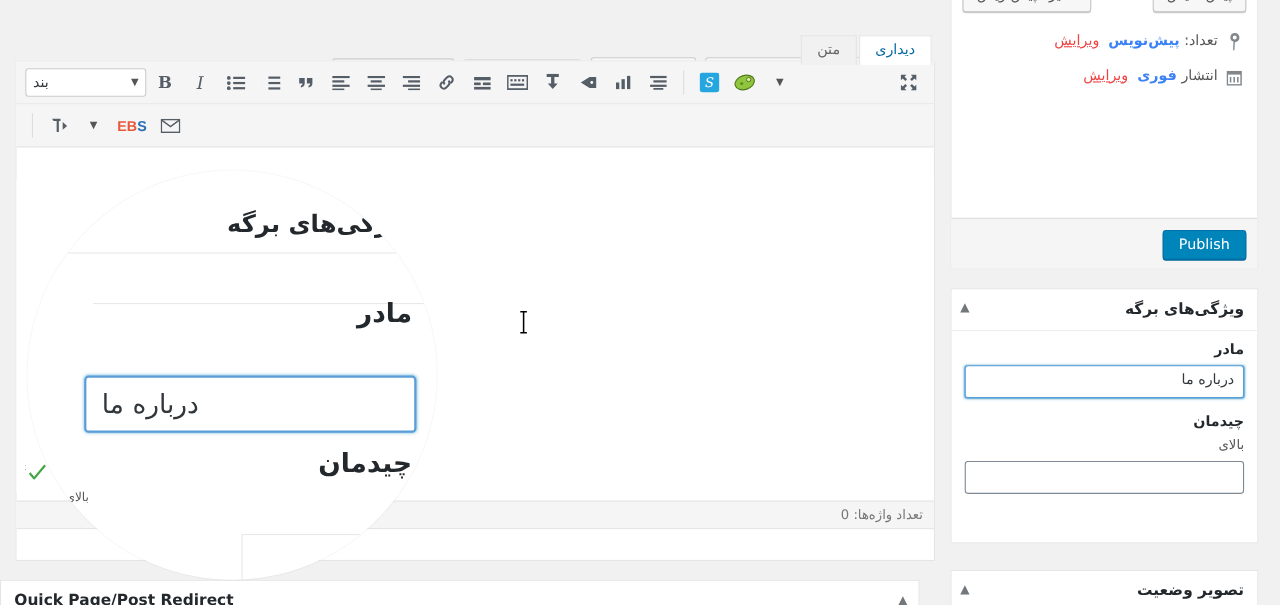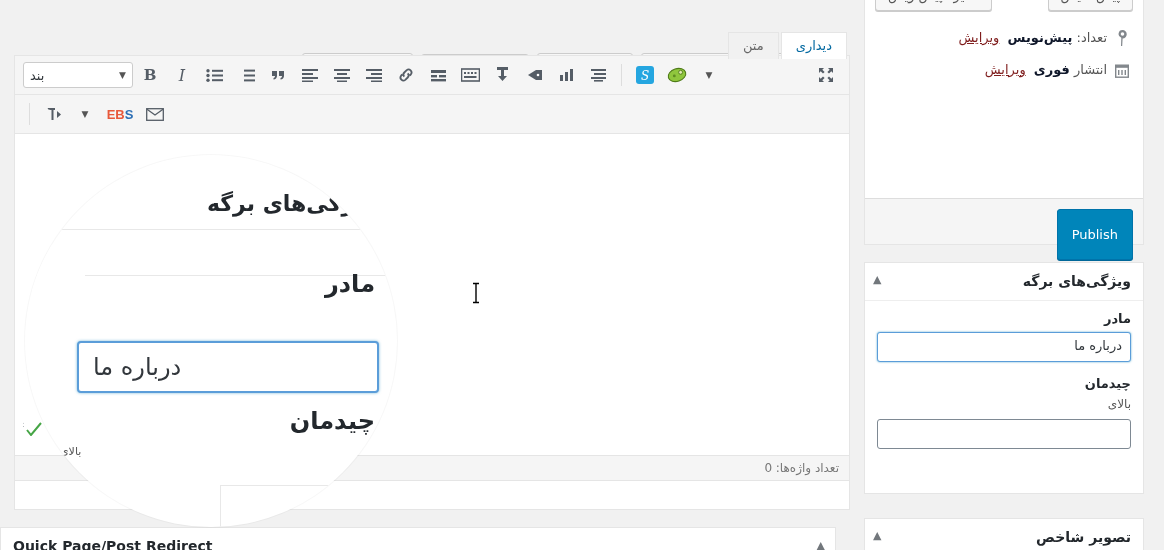--- a/index.html
+++ b/index.html
@@ -70,40 +70,40 @@
     width: 22px;
     height: 20px;
     flex: 0 0 22px;
     color: #82878c;
     display: flex;
     align-items: center;
     justify-content: center;
     margin-left: 4px;
   }
   .misc-text { color: #555; }
-  .misc-text b { color: #0f172a; font-weight: bold; }
-  .edit-link { color: #7f1d1d; text-decoration: underline; margin-right: 4px; cursor: pointer; }
+  .misc-text b { color: #3b82f6; font-weight: bold; }
+  .edit-link { color: #ef4444; text-decoration: underline; margin-right: 4px; cursor: pointer; }
 
   .publish-footer {
     border-top: 1px solid #ddd;
     background: #f5f5f5;
     padding: 10px;
     height: 46px;
     box-sizing: border-box;
     position: absolute;
     bottom: 0; left: 0; right: 0;
   }
   .button-primary {
     background: #0085ba;
     border: 1px solid #0073aa;
     border-radius: 3px;
     color: #fff;
     font-size: 13px;
     font-weight: normal;
-    padding: 17px 14px;
+    padding: 5px 14px;
     cursor: pointer;
     box-shadow: 0 1px 0 #006799;
     font-family: "DejaVu Sans", "Liberation Sans", sans-serif;
   }
 
   
   #attributes-box { top: 262px; right: 20px; width: 280px; height: 232px; }
   .postbox-header {
     position: relative;
     padding: 10px 12px;
@@ -691,21 +691,21 @@
         </div>
         <div class="attr-label" style="margin-top:14px">چیدمان</div>
         <div class="small-note">بالای</div>
         <div class="attr-select" style="margin-top:8px"></div>
       </div>
     </div>
 
     <div class="postbox" id="featured-box">
       <div class="postbox-header">
         <span class="toggle-arrow">▲</span>
-        <span>تصویر شاخص</span>
+        <span>تصویر وضعیت</span>
       </div>
     </div>
   </div>
 
   <div id="lens">
     <div id="lens-inner">
       <div class="lens-boxedge" style="left:-40px; top:74px; width:420px; height:300px;"></div>
       <div class="lens-divider" style="left:-40px; top:120px; width:420px;"></div>
 
       <div class="lens-title" style="right:20px; top:36px;">ویژگی‌های برگه</div>

